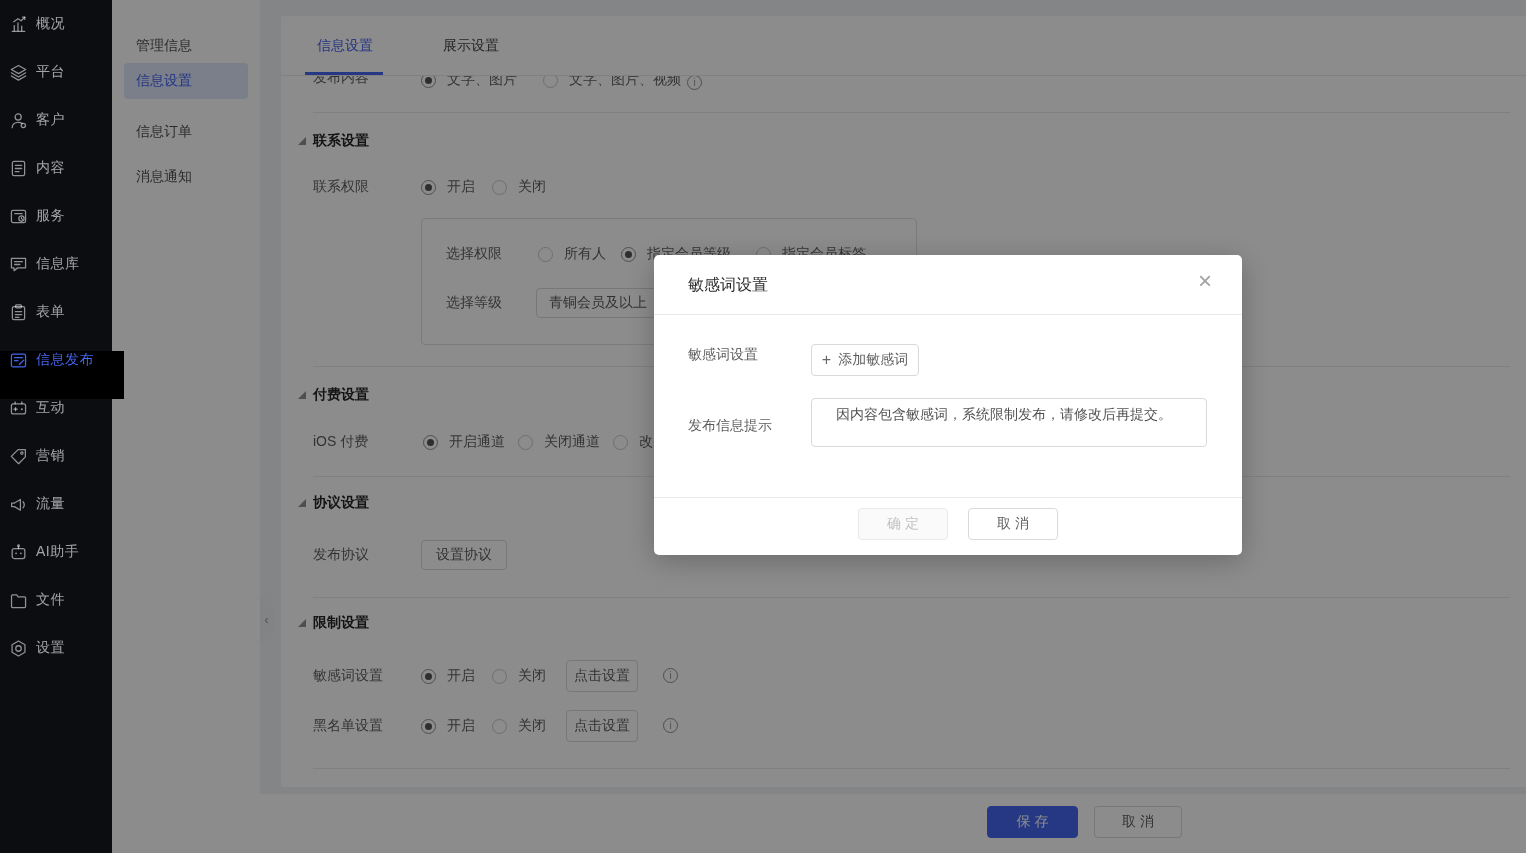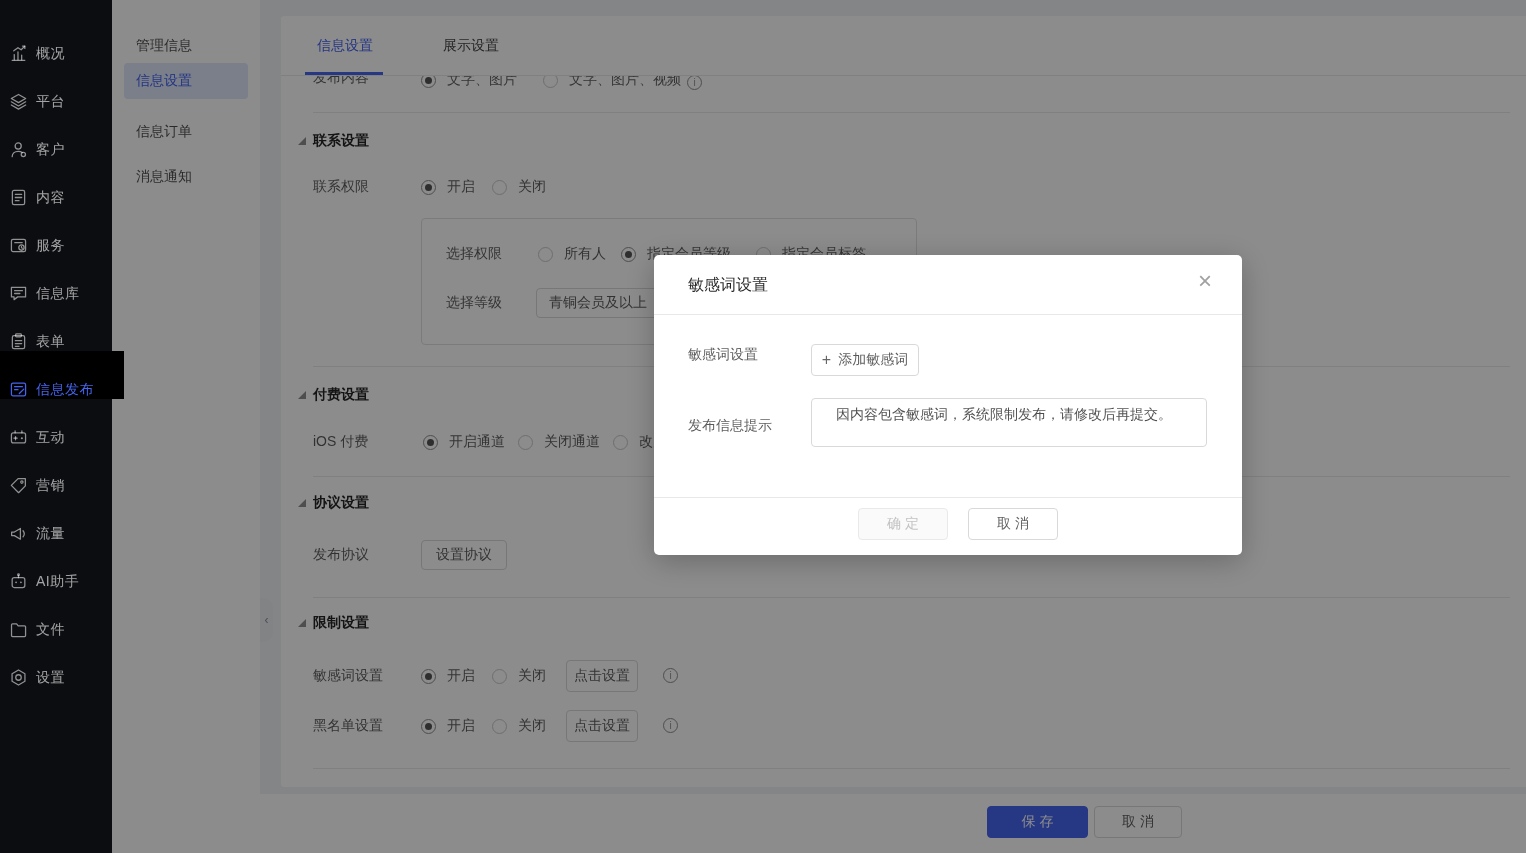--- a/index.html
+++ b/index.html
@@ -1,20 +1,20 @@
 <!DOCTYPE html>
 <html><head>
 <meta charset="utf-8">
 <style>
 *{margin:0;padding:0;box-sizing:border-box;}
 html,body{width:1526px;height:853px;overflow:hidden;background:#f0f2f5;font-family:"Liberation Sans","DejaVu Sans",sans-serif;}
 .app{position:absolute;inset:0;}
 
 .sidenav{position:absolute;left:0;top:0;width:112px;height:853px;background:#0c0d10;z-index:10;}
-.nav-item{position:absolute;left:0;width:124px;height:48px;display:flex;align-items:flex-end;padding-left:9px;color:rgba(255,255,255,.62);cursor:pointer;}
+.nav-item{position:absolute;left:0;width:124px;height:48px;display:flex;align-items:flex-start;padding-left:9px;color:rgba(255,255,255,.62);cursor:pointer;}
 .nav-item .nicon{width:19px;height:19px;margin-right:8px;color:rgba(255,255,255,.55);flex:none;display:flex;align-items:center;}
 .nav-item .nlabel{font-size:14px;white-space:nowrap;letter-spacing:.5px;}
 .nav-item.active{background:#000;color:#4564ef;}
 .nav-item.active .nicon{color:#4564ef;}
 .nicon svg{width:19px;height:19px;stroke:currentColor;fill:none;stroke-width:1.2;stroke-linecap:round;stroke-linejoin:round;}
 
 .subnav{position:absolute;left:112px;top:0;width:148px;height:853px;background:#fff;z-index:5;}
 .sub-item{position:absolute;left:12px;width:124px;height:36px;display:flex;align-items:center;padding-left:12px;font-size:14px;color:rgba(0,0,0,.70);border-radius:4px;cursor:pointer;white-space:nowrap;}
 .sub-item.active{background:#dee7fb;color:#4564ef;}
 .handle{position:absolute;left:260px;top:598px;width:13px;height:44px;background:#eceef3;border-radius:0 10px 10px 0;z-index:6;display:flex;align-items:center;justify-content:center;color:#8a8f99;font-size:12px;}
@@ -361,21 +361,21 @@
         <div class="btn" style="left:285px;top:634px;width:72px;height:32px">
             <span>点击设置</span>
           </div>
         <i class="info" style="left:382px;top:642px">i</i>
 
         <div class="hr" style="top:692px"></div>
       </div>
     </div>
 
     <div class="footer">
-      <div class="btn primary" style="left:727px;top:12px;width:101px;height:32px">
+      <div class="btn primary" style="left:727px;top:12px;width:91px;height:32px">
           <span>保 存</span>
         </div>
       <div class="btn" style="left:834px;top:12px;width:88px;height:32px">
           <span>取 消</span>
         </div>
     </div>
   </main>
 </div>
 
 <div class="mask"></div>

